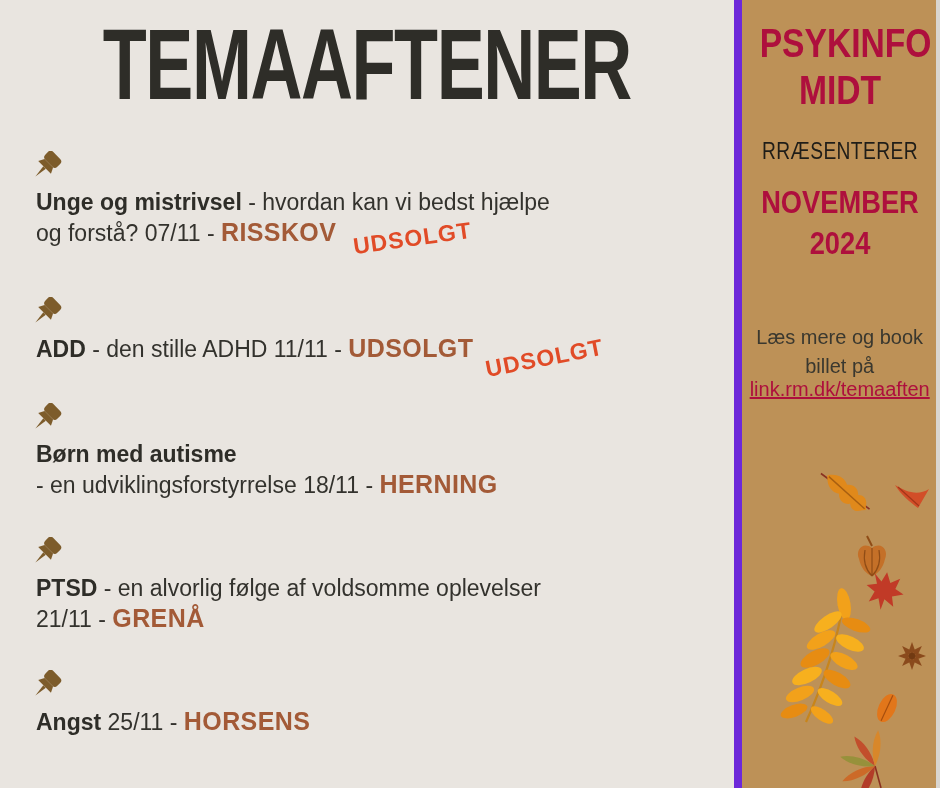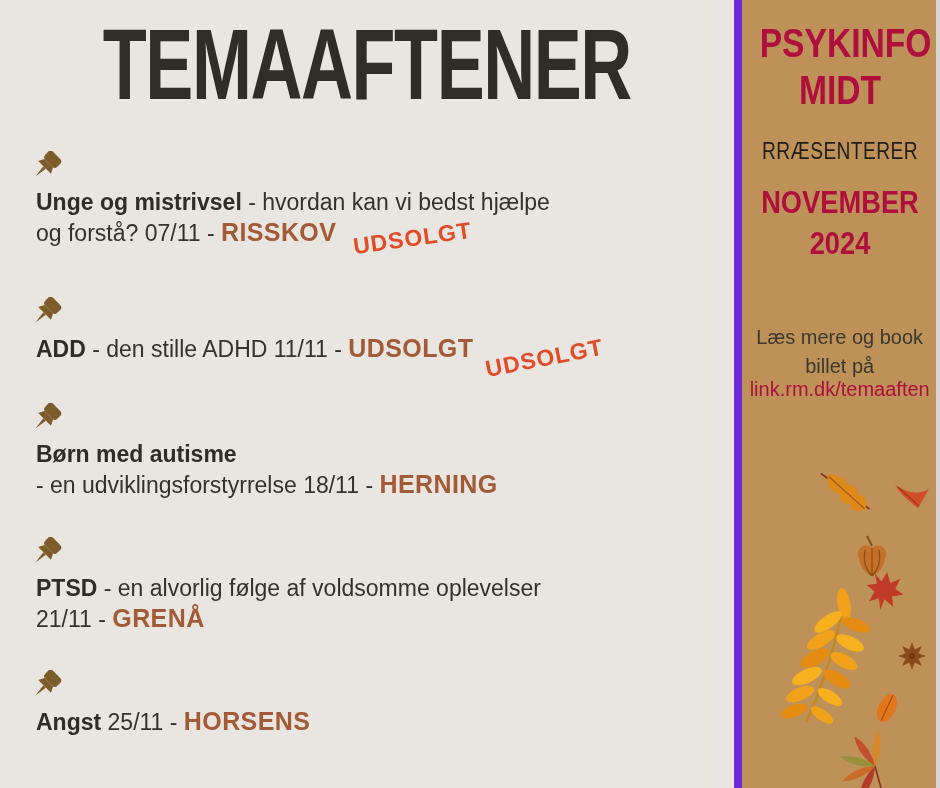--- a/index.html
+++ b/index.html
@@ -32,21 +32,21 @@
   
   .sidebar{ position:relative; width:200px; height:788px; background:#bd9157; }
   .sb-block{ position:absolute; left:0; width:196px; text-align:center; }
   .brand{ top:20px; font-size:41px; font-weight:bold; line-height:1.15;
           color:#ae0f3d; transform:scaleX(0.82); }
   .presents{ top:137px; font-size:24px; color:#1f1d18; letter-spacing:0.5px;
              transform:scaleX(0.80); }
   .monthyear{ top:183px; font-size:31px; font-weight:bold; line-height:1.32;
               color:#ae0f3d; transform:scaleX(0.88); }
   .info{ top:323px; font-size:20px; line-height:29px; color:#3a382f; }
-  .booklink{ top:378px; font-size:20px; color:#ae0f3d; cursor:pointer; }
+  .booklink{ top:378px; font-size:20px; color:#ae0f3d; cursor:pointer;text-decoration:underline; }
   .leaves{ position:absolute; left:0; bottom:0; width:200px; height:360px; }
   .edge{ position:absolute; right:0; top:0; width:4px; height:788px; background:#d9d6d1; }
 </style>
 </head>
 <body>
 
 <div class="poster">
 
   <div class="left">
     <h1 class="title">TEMAAFTENER</h1>

